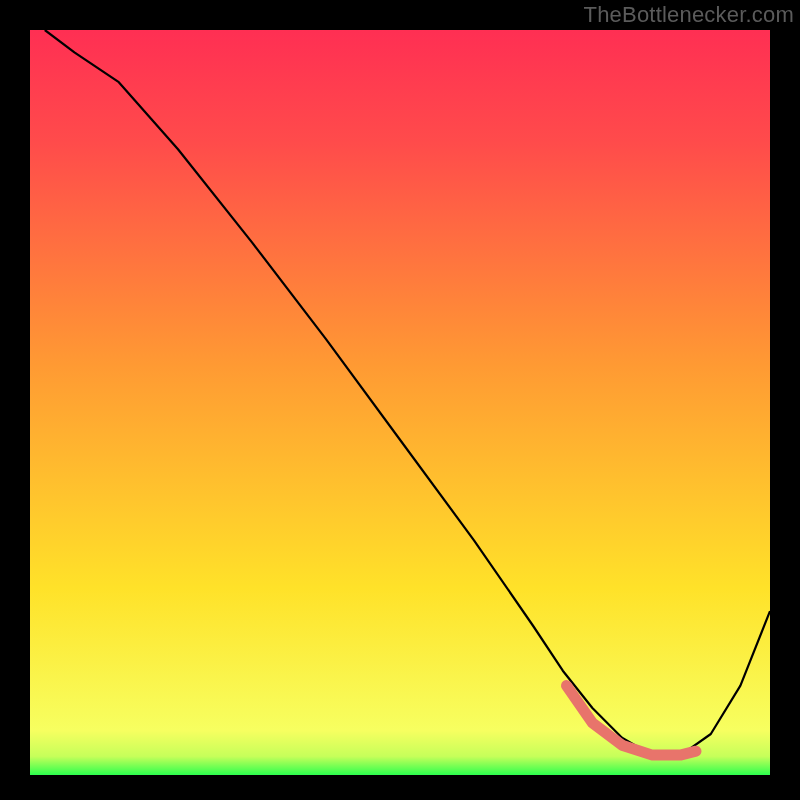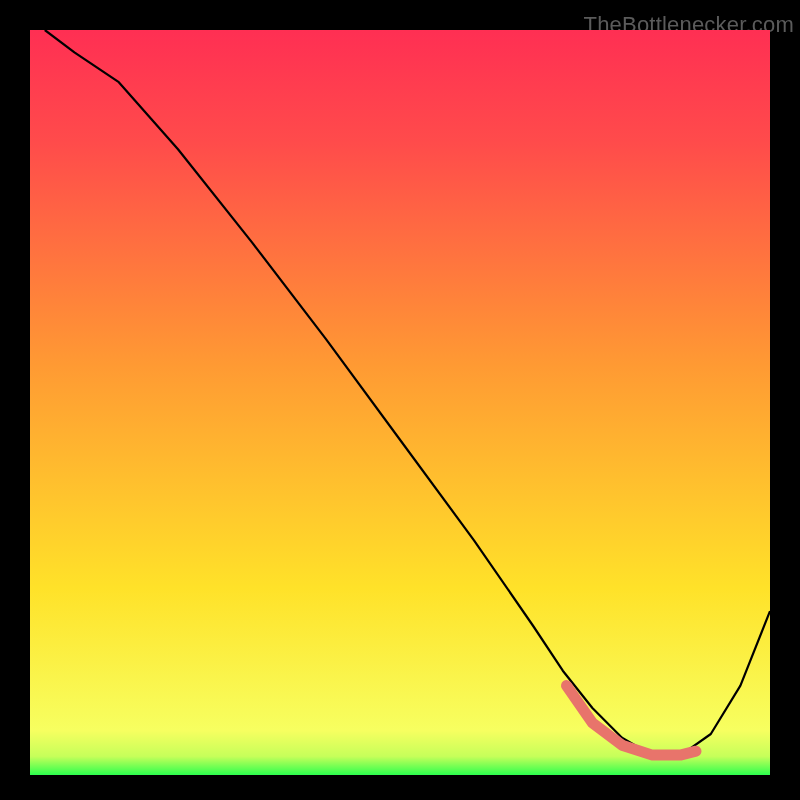--- a/index.html
+++ b/index.html
@@ -10,21 +10,21 @@
     background: #000000;
     overflow: hidden;
   }
   .wrap {
     position: relative;
     width: 800px;
     height: 800px;
   }
   .attribution {
     position: absolute;
-    top: 12px;
+    top: 2px;
     right: 6px;
     font-family: Arial, Helvetica, sans-serif;
     font-size: 22px;
     font-weight: 400;
     color: #5b5b5b;
     letter-spacing: 0.2px;
     margin-left: 12px;
   }
   .plot {
     position: absolute;

